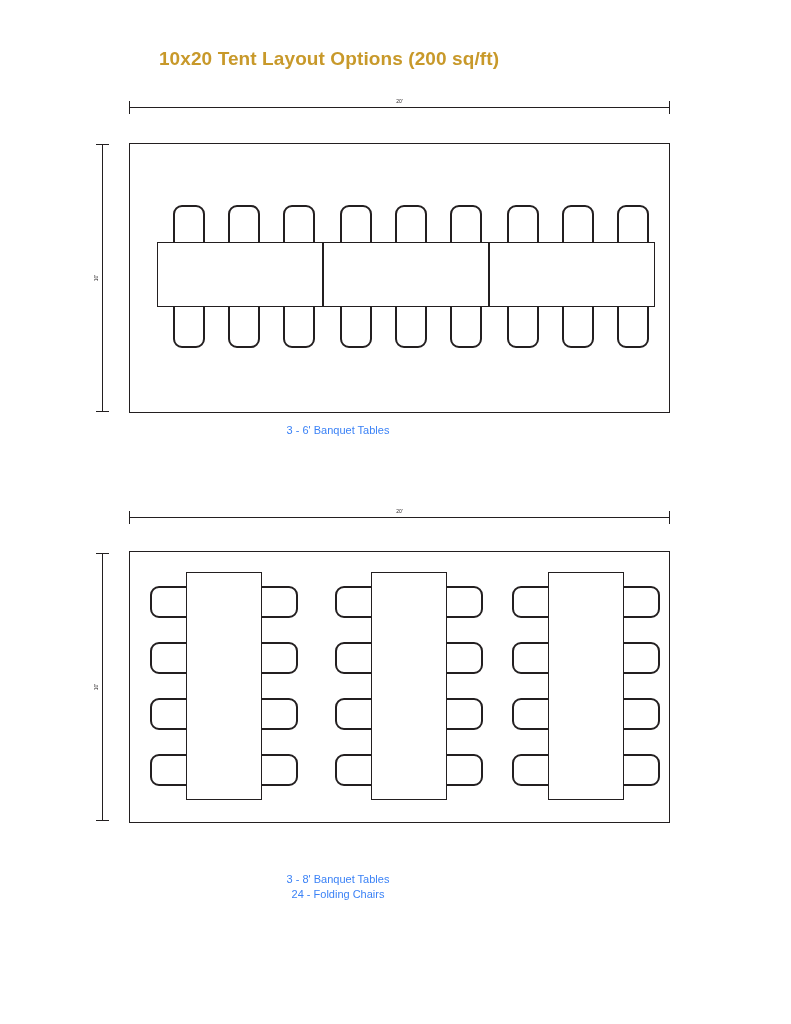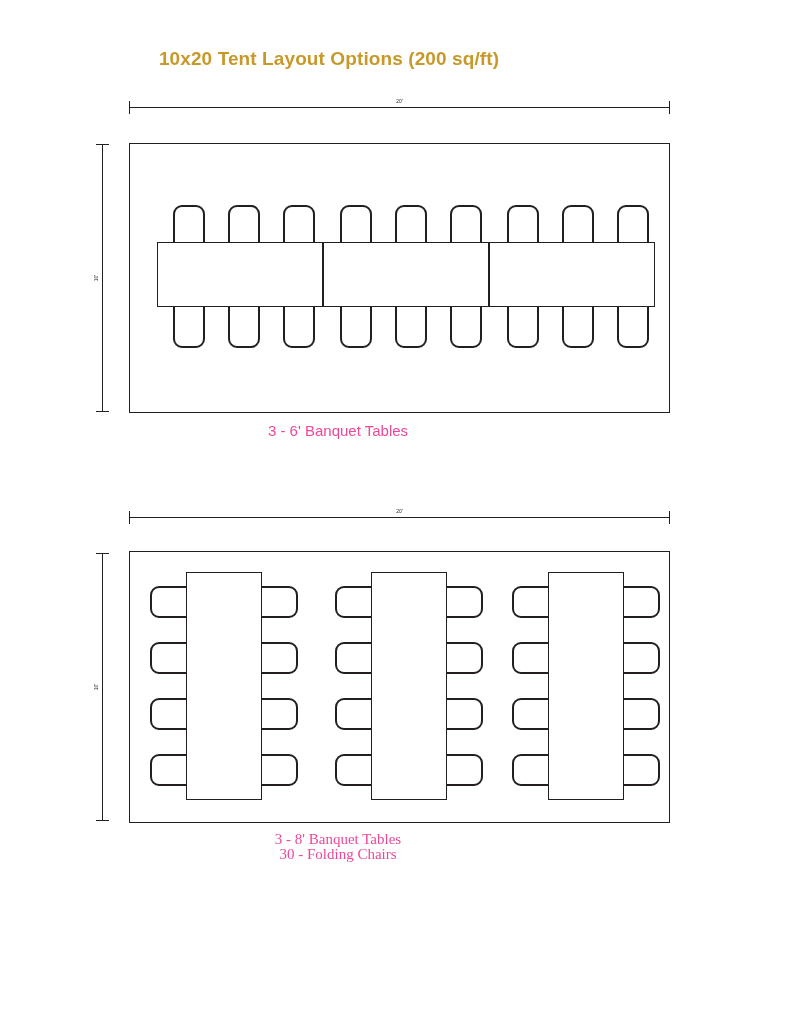--- a/index.html
+++ b/index.html
@@ -138,23 +138,23 @@
   
   .chair.left { border-radius: 9px 2px 2px 9px; }
   
   .chair.right { border-radius: 2px 9px 9px 2px; }
 
   .caption {
     position: absolute;
     left: 0;
     width: 676px;
     text-align: center;
-    font-size: 15px;
+    font-size: 11px;
     line-height: 15px;
-    color: #ec4899;
+    color: #3b82f6;
   }
   .caption .cap-line { display: block; }
 </style>
 </head>
 <body>
 
 <div class="page-title">10x20 Tent Layout Options (200 sq/ft)</div>
 
 <div class="layout-block" style="top:0;">
 
@@ -248,17 +248,17 @@
     <div class="chair left" style="left:383px; top:91px;  width:44px; height:32px;"></div>
     <div class="chair left" style="left:383px; top:147px; width:44px; height:32px;"></div>
     <div class="chair left" style="left:383px; top:203px; width:44px; height:32px;"></div>
     <div class="chair right" style="left:487px; top:35px;  width:44px; height:32px;"></div>
     <div class="chair right" style="left:487px; top:91px;  width:44px; height:32px;"></div>
     <div class="chair right" style="left:487px; top:147px; width:44px; height:32px;"></div>
     <div class="chair right" style="left:487px; top:203px; width:44px; height:32px;"></div>
     <div class="table" style="left:419px; top:21px; width:76px; height:228px;"></div>
   </div>
 
-  <div class="caption" style="top:832px;font-family:Liberation Serif, serif;">
+  <div class="caption" style="top:872px;">
     <span class="cap-line">3 - 8' Banquet Tables</span>
-    <span class="cap-line">30 - Folding Chairs</span>
+    <span class="cap-line">24 - Folding Chairs</span>
   </div>
 </div>
 
 </body></html>

